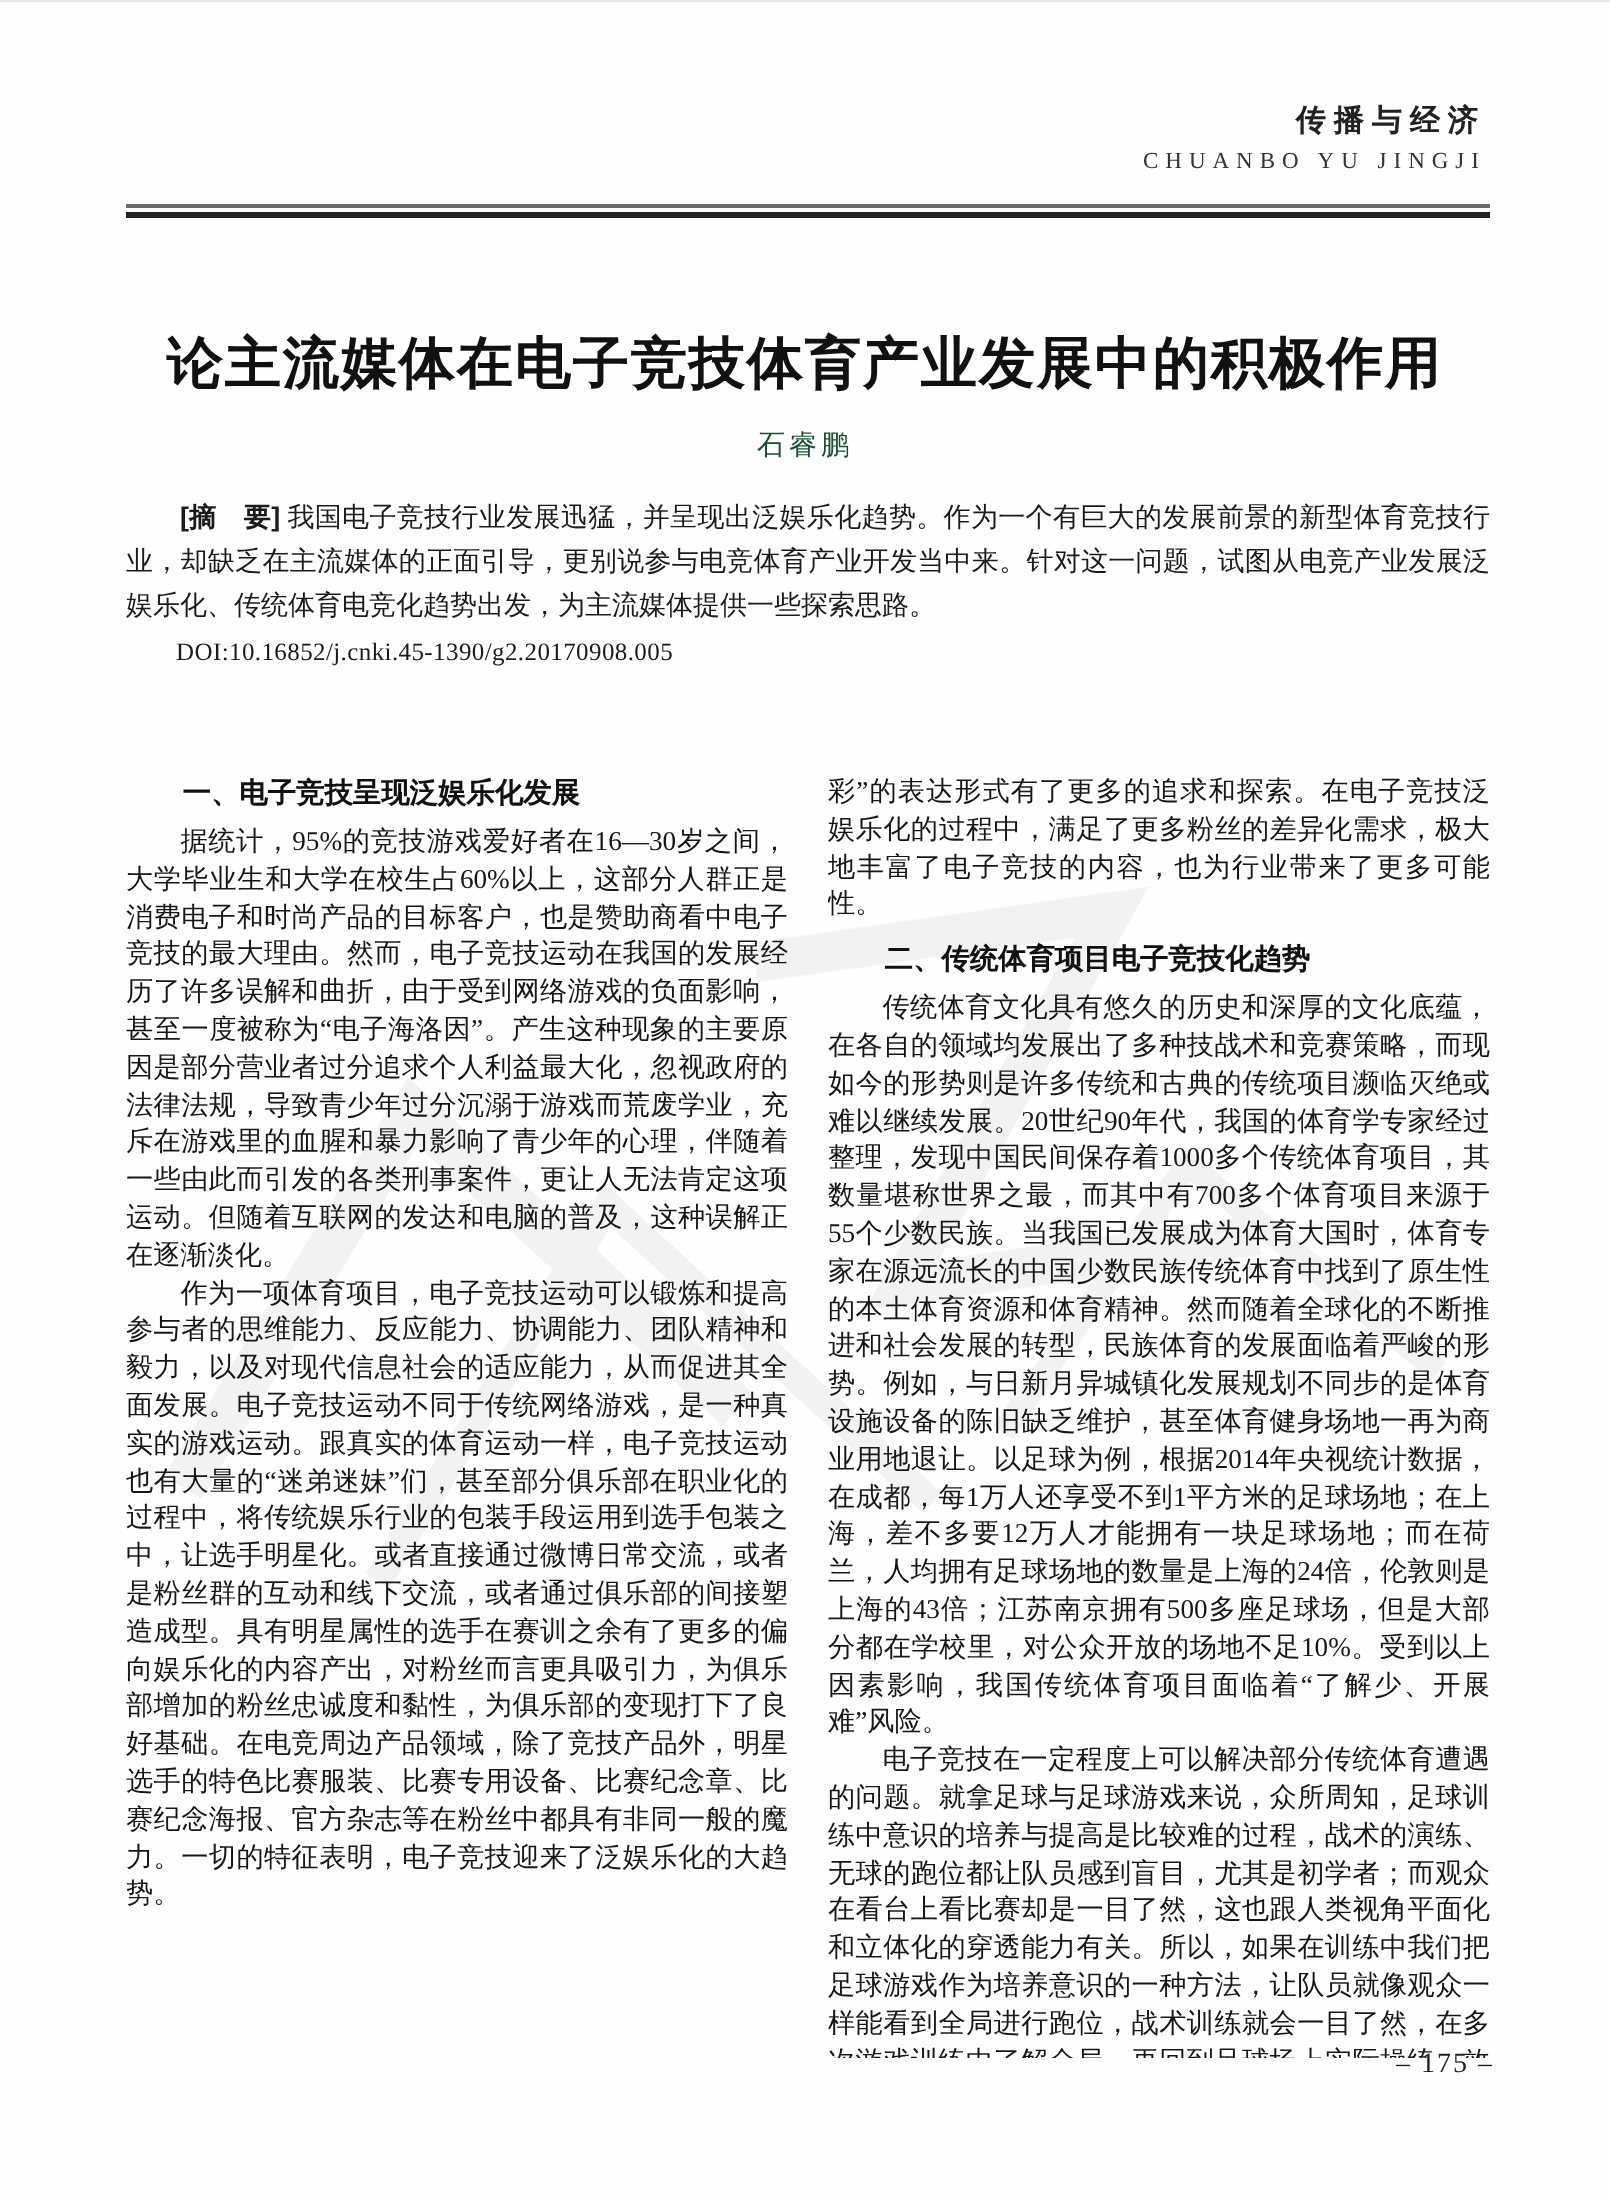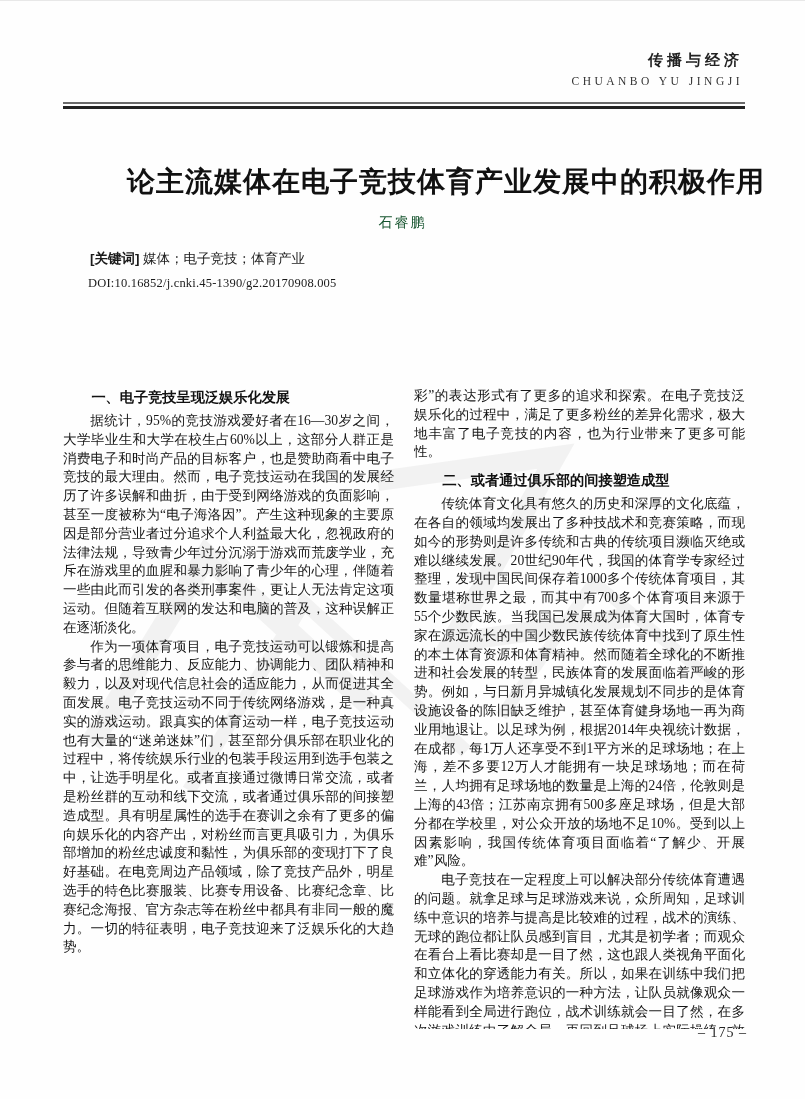--- a/index.html
+++ b/index.html
@@ -27,21 +27,21 @@
   }
   .head-rule{
     position:absolute;left:63px;right:60px;top:101px;
     height:2px;
     border-top:2px solid #6a6a6a;
     border-bottom:3px solid #222;
   }
   
   .article-title{
     position:absolute;left:40px;right:40px;top:143px;
-    text-align:right;
+    text-align:center;
     font-family:"Liberation Serif","DejaVu Serif",serif;
     font-weight:bold;font-size:28px;letter-spacing:1px;color:#111;
   }
   .article-author{
     position:absolute;left:0;right:0;top:213px;
     text-align:center;font-size:14px;color:#14532d;letter-spacing:2px;
   }
   
   .meta{
     position:absolute;left:63px;right:60px;top:247px;
@@ -100,33 +100,33 @@
   <div class="journal-head">
     <div class="journal-cn">传播与经济</div>
     <div class="journal-en">CHUANBO YU JINGJI</div>
   </div>
   <div class="head-rule"></div>
 
   <h1 class="article-title">论主流媒体在电子竞技体育产业发展中的积极作用</h1>
   <div class="article-author">石睿鹏</div>
 
   <div class="meta">
-    <p><span class="label">[关键词]</span> <span class="kai">媒体；电子竞技；体育产业</span></p>
+    <p><span class="label">[摘　要]</span> <span class="kai">我国电子竞技行业发展迅猛，并呈现出泛娱乐化趋势。作为一个有巨大的发展前景的新型体育竞技行业，却缺乏在主流媒体的正面引导，更别说参与电竞体育产业开发当中来。针对这一问题，试图从电竞产业发展泛娱乐化、传统体育电竞化趋势出发，为主流媒体提供一些探索思路。</span></p>
     <p class="doi">DOI:10.16852/j.cnki.45-1390/g2.20170908.005</p>
   </div>
 
   <div class="columns">
     <div class="col">
       <h2 class="sec-heading">一、电子竞技呈现泛娱乐化发展</h2>
       <p>据统计，95%的竞技游戏爱好者在16—30岁之间，大学毕业生和大学在校生占60%以上，这部分人群正是消费电子和时尚产品的目标客户，也是赞助商看中电子竞技的最大理由。然而，电子竞技运动在我国的发展经历了许多误解和曲折，由于受到网络游戏的负面影响，甚至一度被称为“电子海洛因”。产生这种现象的主要原因是部分营业者过分追求个人利益最大化，忽视政府的法律法规，导致青少年过分沉溺于游戏而荒废学业，充斥在游戏里的血腥和暴力影响了青少年的心理，伴随着一些由此而引发的各类刑事案件，更让人无法肯定这项运动。但随着互联网的发达和电脑的普及，这种误解正在逐渐淡化。</p>
       <p>作为一项体育项目，电子竞技运动可以锻炼和提高参与者的思维能力、反应能力、协调能力、团队精神和毅力，以及对现代信息社会的适应能力，从而促进其全面发展。电子竞技运动不同于传统网络游戏，是一种真实的游戏运动。跟真实的体育运动一样，电子竞技运动也有大量的“迷弟迷妹”们，甚至部分俱乐部在职业化的过程中，将传统娱乐行业的包装手段运用到选手包装之中，让选手明星化。或者直接通过微博日常交流，或者是粉丝群的互动和线下交流，或者通过俱乐部的间接塑造成型。具有明星属性的选手在赛训之余有了更多的偏向娱乐化的内容产出，对粉丝而言更具吸引力，为俱乐部增加的粉丝忠诚度和黏性，为俱乐部的变现打下了良好基础。在电竞周边产品领域，除了竞技产品外，明星选手的特色比赛服装、比赛专用设备、比赛纪念章、比赛纪念海报、官方杂志等在粉丝中都具有非同一般的魔力。一切的特征表明，电子竞技迎来了泛娱乐化的大趋势。</p>
     </div>
     <div class="col">
       <p class="noindent">彩”的表达形式有了更多的追求和探索。在电子竞技泛娱乐化的过程中，满足了更多粉丝的差异化需求，极大地丰富了电子竞技的内容，也为行业带来了更多可能性。</p>
-      <h2 class="sec-heading second">二、或者通过俱乐部的间接塑造成型</h2>
+      <h2 class="sec-heading second">二、传统体育项目电子竞技化趋势</h2>
       <p>传统体育文化具有悠久的历史和深厚的文化底蕴，在各自的领域均发展出了多种技战术和竞赛策略，而现如今的形势则是许多传统和古典的传统项目濒临灭绝或难以继续发展。20世纪90年代，我国的体育学专家经过整理，发现中国民间保存着1000多个传统体育项目，其数量堪称世界之最，而其中有700多个体育项目来源于55个少数民族。当我国已发展成为体育大国时，体育专家在源远流长的中国少数民族传统体育中找到了原生性的本土体育资源和体育精神。然而随着全球化的不断推进和社会发展的转型，民族体育的发展面临着严峻的形势。例如，与日新月异城镇化发展规划不同步的是体育设施设备的陈旧缺乏维护，甚至体育健身场地一再为商业用地退让。以足球为例，根据2014年央视统计数据，在成都，每1万人还享受不到1平方米的足球场地；在上海，差不多要12万人才能拥有一块足球场地；而在荷兰，人均拥有足球场地的数量是上海的24倍，伦敦则是上海的43倍；江苏南京拥有500多座足球场，但是大部分都在学校里，对公众开放的场地不足10%。受到以上因素影响，我国传统体育项目面临着“了解少、开展难”风险。</p>
       <p>电子竞技在一定程度上可以解决部分传统体育遭遇的问题。就拿足球与足球游戏来说，众所周知，足球训练中意识的培养与提高是比较难的过程，战术的演练、无球的跑位都让队员感到盲目，尤其是初学者；而观众在看台上看比赛却是一目了然，这也跟人类视角平面化和立体化的穿透能力有关。所以，如果在训练中我们把足球游戏作为培养意识的一种方法，让队员就像观众一样能看到全局进行跑位，战术训练就会一目了然，在多次游戏训练中了解全局，再回到足球场上实际操练，效果就会比单纯地“纸上谈兵”训练好很多。这样反复的训练显然是一个可行的方法，在众多国际知名的足球俱</p>
     </div>
   </div>
 
   <div class="page-number">– 175 –</div>
 
 </div>
 
 </body></html>

